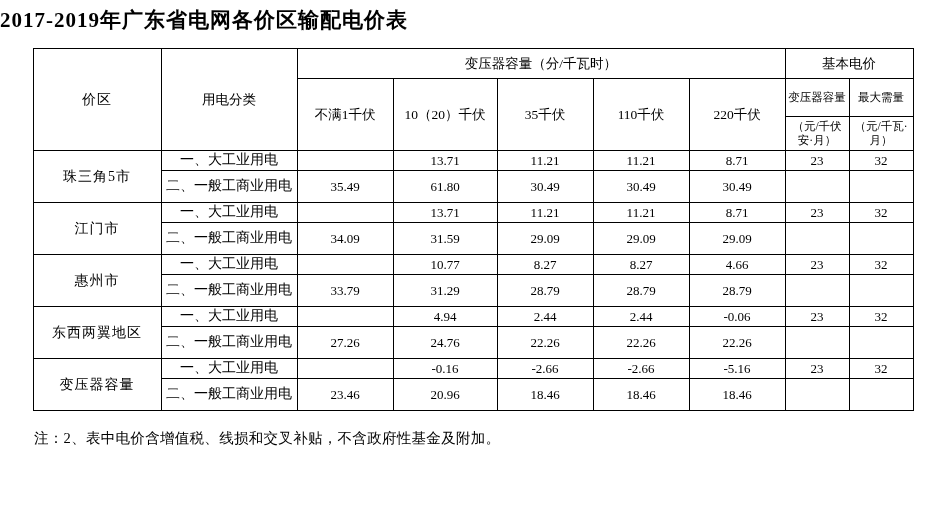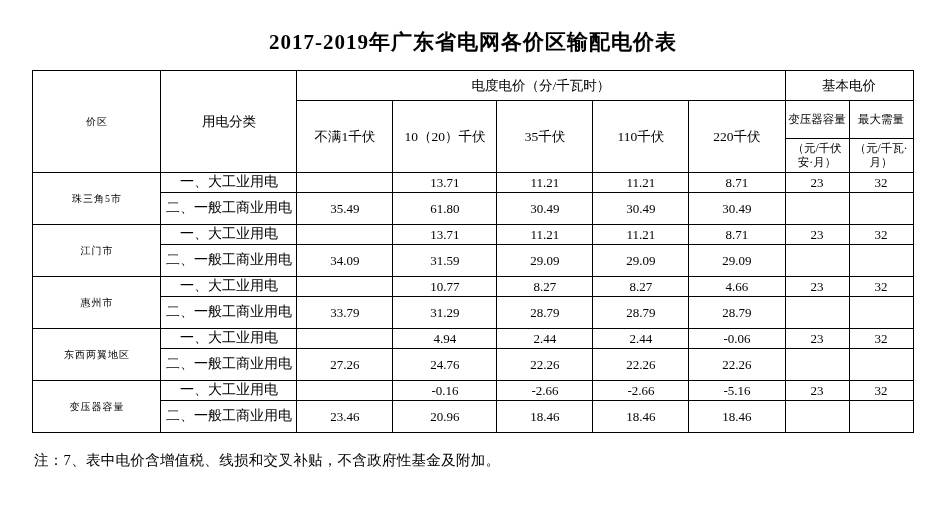--- a/index.html
+++ b/index.html
@@ -14,25 +14,25 @@
     color: #000000;
     overflow: hidden;
   }
   .page {
     position: relative;
     width: 946px;
     height: 511px;
     box-sizing: border-box;
   }
   .doc-title {
-    text-align: center;
+    text-align: left;
     font-size: 21px;
     font-weight: bold;
     letter-spacing: 1px;
-    padding-top: 28px;
+    padding-top: 6px;
     padding-bottom: 14px;
     font-family: "Liberation Serif", serif;
   }
   table.rate-table {
     border-collapse: collapse;
     margin: 0 auto;
     width: 880px;
     table-layout: fixed;
     font-size: 13px;
   }
@@ -46,21 +46,21 @@
     font-family: "Liberation Serif", serif;
   }
   .hdr {
     font-size: 13.5px;
   }
   .hdr-small {
     font-size: 11.5px;
     line-height: 1.15;
   }
   .region-cell {
-    font-size: 10px;
+    font-size: 14px;
     font-weight: bold;
     letter-spacing: 1px;
   }
   .cat-cell {
     font-size: 14px;
     text-align: left;
     padding-left: 4px;
     line-height: 1.15;
   }
   .num {
@@ -95,21 +95,21 @@
       <col style="width:96px">
       <col style="width:96px">
       <col style="width:64px">
       <col style="width:64px">
     </colgroup>
     <tbody>
 
       <tr class="h-row1">
         <td rowspan="3" class="hdr region-cell">价区</td>
         <td rowspan="3" class="hdr">用电分类</td>
-        <td colspan="5" class="hdr">电度电价（分/千瓦时）</td>
+        <td colspan="5" class="hdr">变压器容量（分/千瓦时）</td>
         <td colspan="2" class="hdr">基本电价</td>
       </tr>
 
       <tr class="h-row2">
         <td rowspan="2" class="hdr">不满1千伏</td>
         <td rowspan="2" class="hdr">10（20）千伏</td>
         <td rowspan="2" class="hdr">35千伏</td>
         <td rowspan="2" class="hdr">110千伏</td>
         <td rowspan="2" class="hdr">220千伏</td>
         <td class="hdr-small">变压器容量</td>
@@ -226,15 +226,15 @@
         <td class="num">20.96</td>
         <td class="num">18.46</td>
         <td class="num">18.46</td>
         <td class="num">18.46</td>
         <td class="num"></td>
         <td class="num"></td>
       </tr>
     </tbody>
   </table>
 
-  <div class="note">注：7、表中电价含增值税、线损和交叉补贴，不含政府性基金及附加。</div>
+  <div class="note">注：2、表中电价含增值税、线损和交叉补贴，不含政府性基金及附加。</div>
 
 </div>
 
 </body></html>

